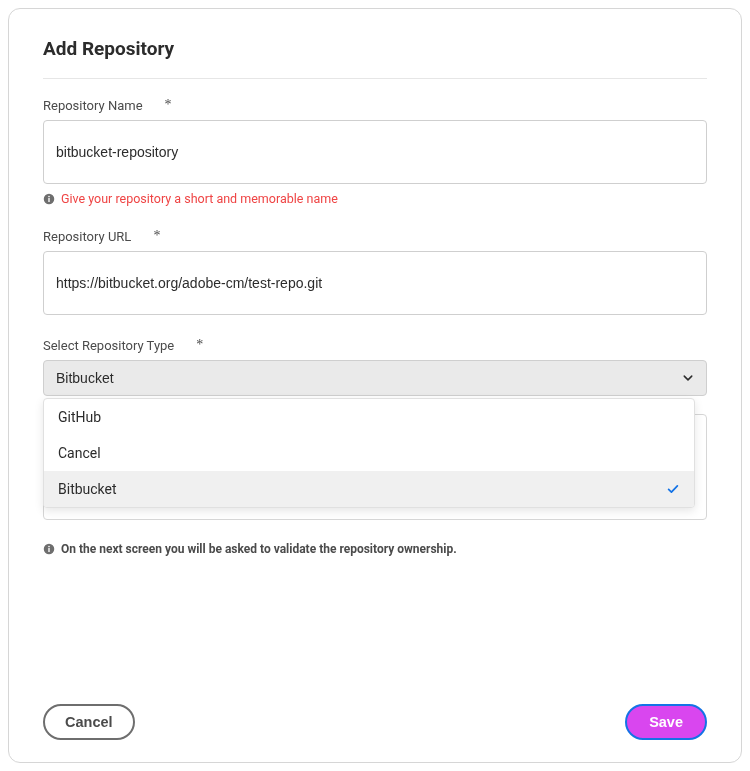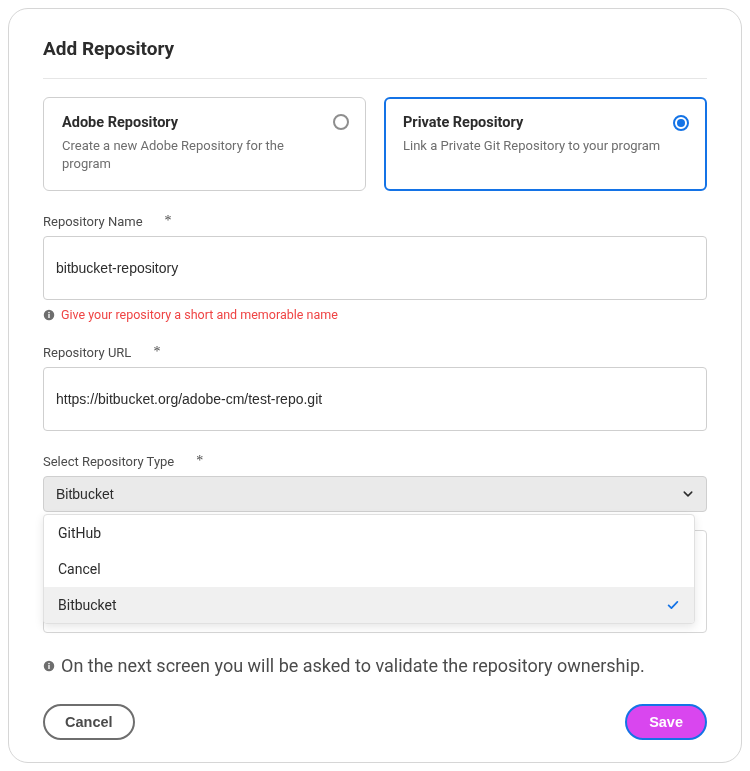--- a/index.html
+++ b/index.html
@@ -6,21 +6,21 @@
     body {
       font-family: -apple-system, BlinkMacSystemFont, "Segoe UI", Roboto, sans-serif;
       background: #fff;
       color: #2c2c2c;
       width: 750px;
       height: 771px;
       padding: 8px;
     }
     .dialog {
       border: 1px solid #d6d6d6;
-      border-radius: 20px;
+      border-radius: 12px;
       width: 100%;
       height: 100%;
       padding: 28px 34px 22px;
       display: flex;
       flex-direction: column;
     }
     .title {
       font-size: 19px;
       font-weight: 700;
       margin-bottom: 18px;
@@ -179,23 +179,24 @@
       border-radius: 4px;
       height: 106px;
       margin-top: 2px;
       margin-bottom: 22px;
     }
 
     .footer-note {
       display: flex;
       align-items: center;
       gap: 6px;
-      font-size: 18px;
+      font-size: 12px;
       color: #4b4b4b;
       margin-bottom: 28px;
+      font-weight: bold;
     }
 
     .actions {
       display: flex;
       justify-content: space-between;
       gap: 14px;
       margin-top: auto;
     }
     .btn {
       font-size: 14.5px;
@@ -218,32 +219,20 @@
     }
   </style>
 </head>
 <body>
 
 <div class="dialog">
 
   <h1 class="title">Add Repository</h1>
   <hr class="hr">
 
-  <div class="radio-row">
-    <div class="radio-card">
-      <div class="card-title">Adobe Repository</div>
-      <div class="card-desc">Create a new Adobe Repository for the program</div>
-      <span class="radio-indicator"></span>
-    </div>
-    <div class="radio-card selected">
-      <div class="card-title">Private Repository</div>
-      <div class="card-desc">Link a Private Git Repository to your program</div>
-      <span class="radio-indicator"></span>
-    </div>
-  </div>
 
   <div class="field-block">
     <div class="field-label">
       <span>Repository Name</span>
       <span class="asterisk">*</span>
     </div>
     <input class="text-input" type="text" value="bitbucket-repository" style="">
     <div class="help-line">
       <svg class="info-icon" viewBox="0 0 16 16">
           <circle cx="8" cy="8" r="7" fill="#6e6e6e"></circle>

